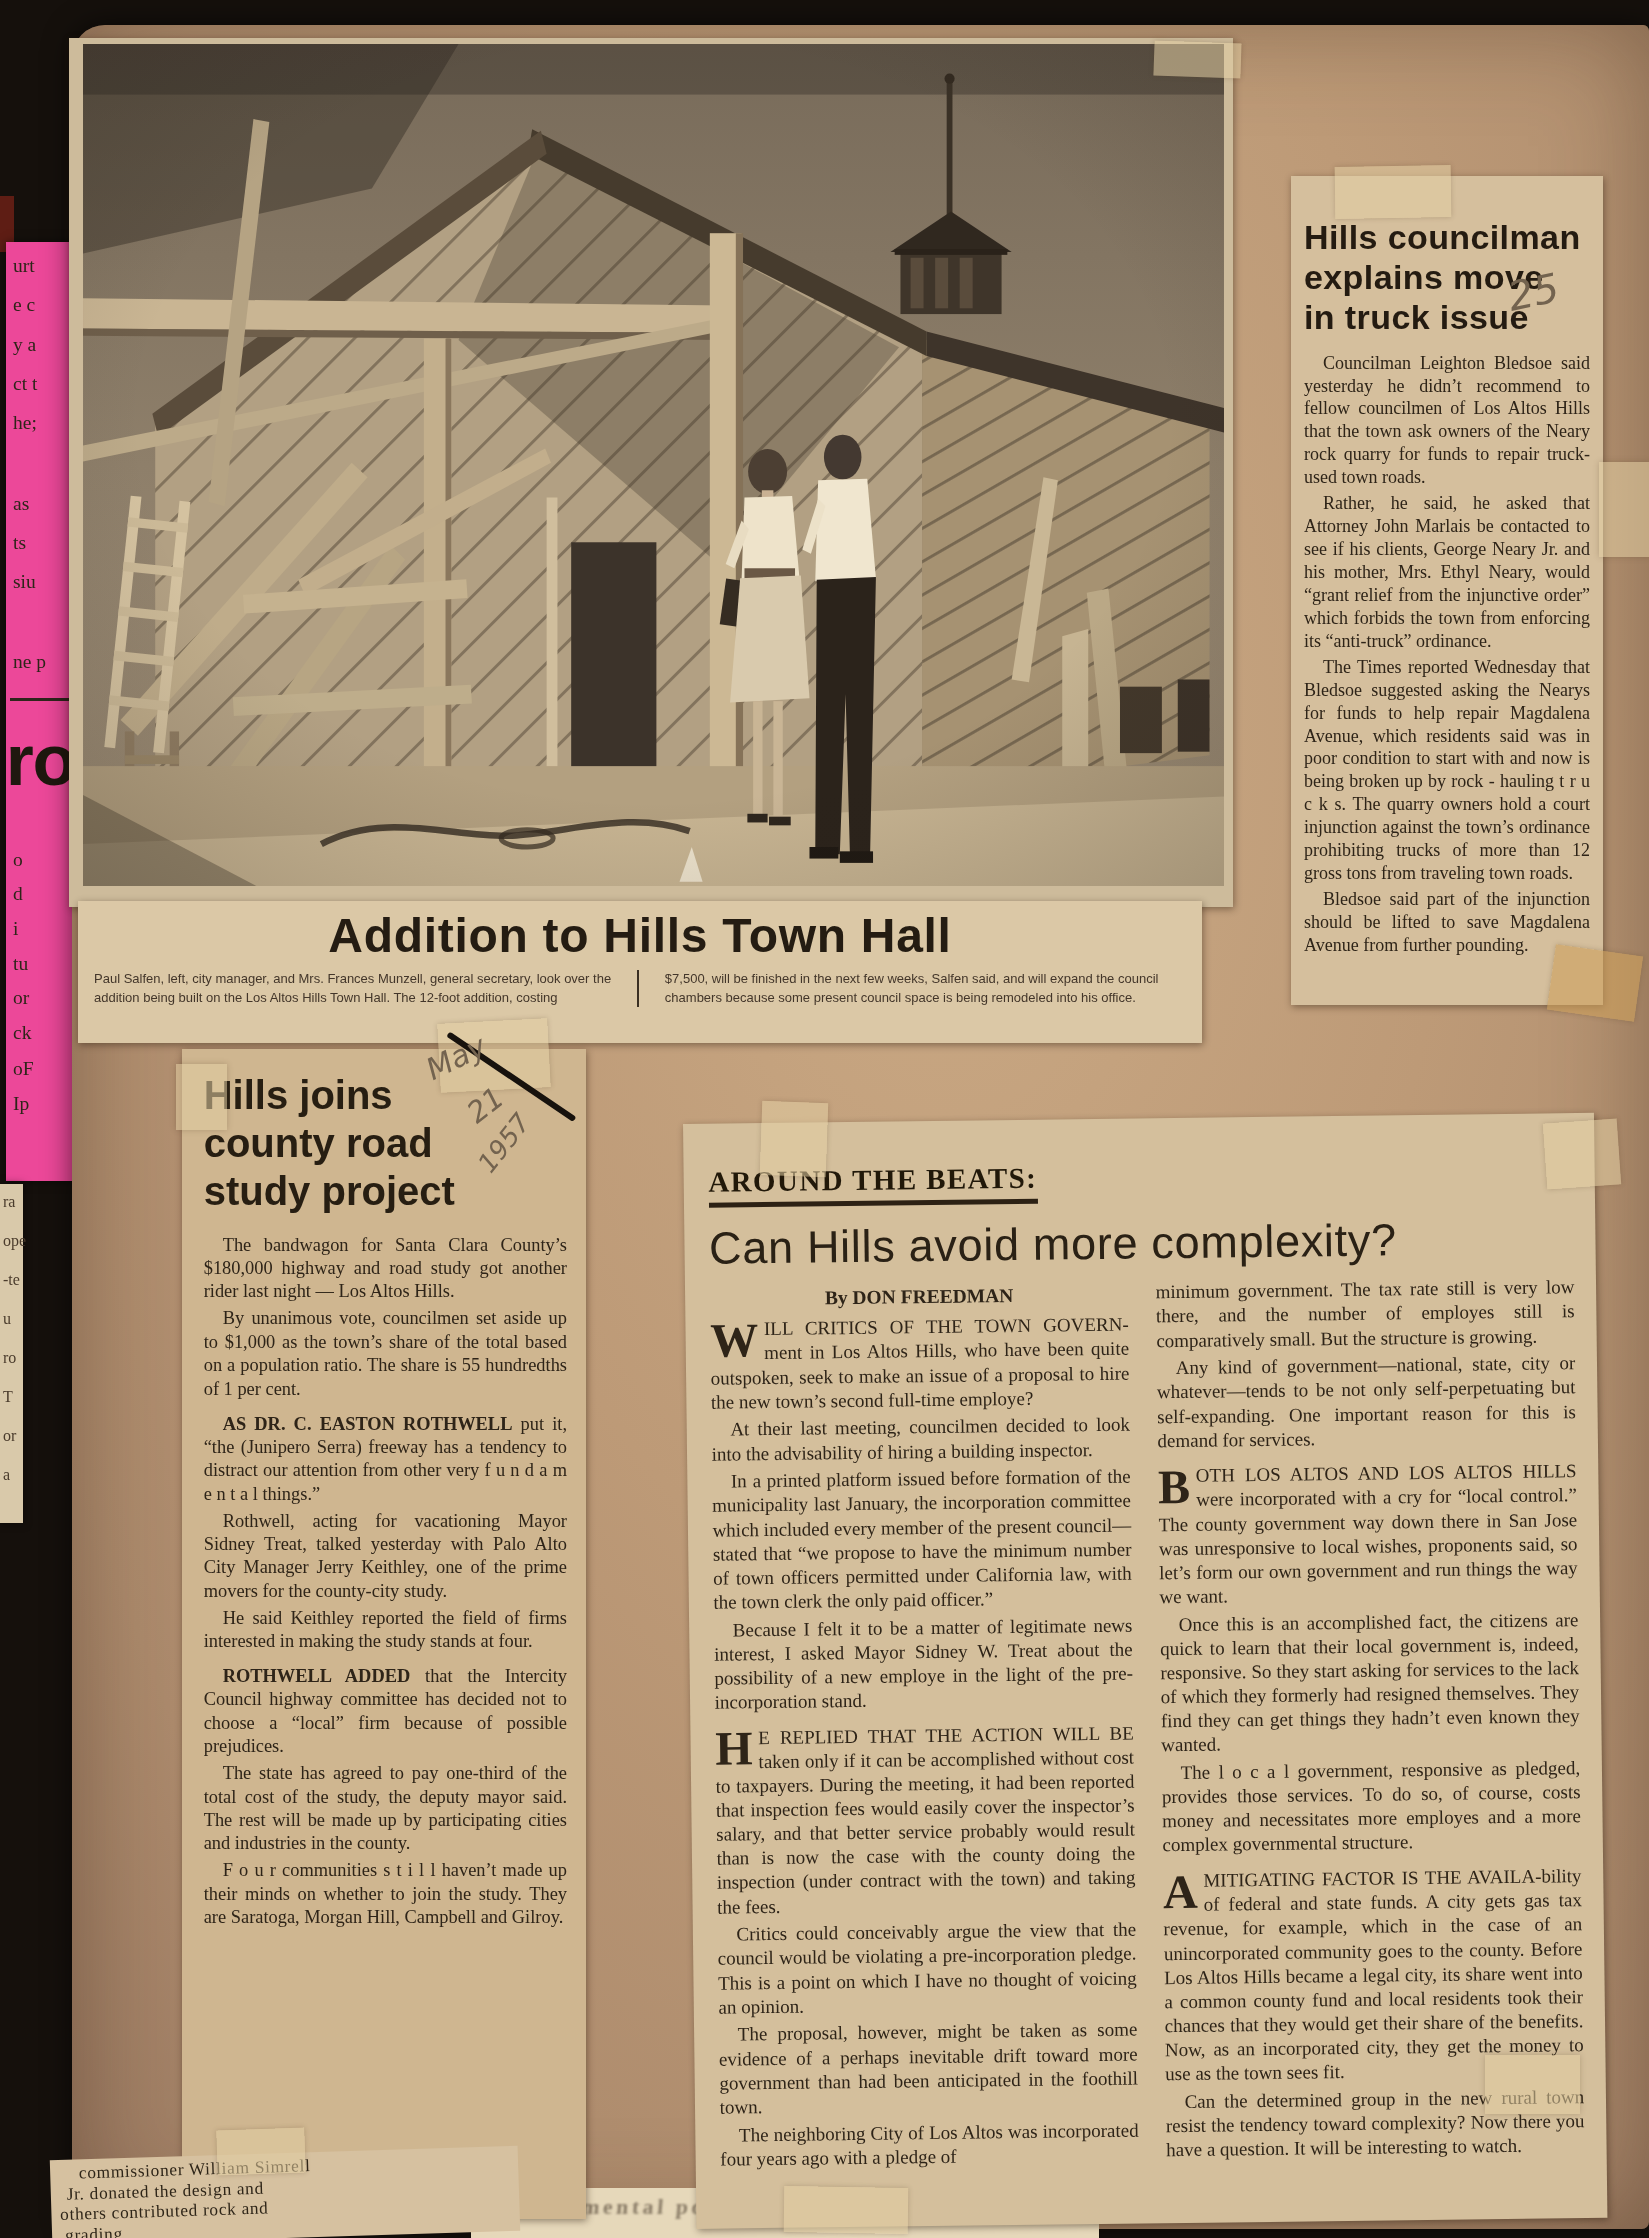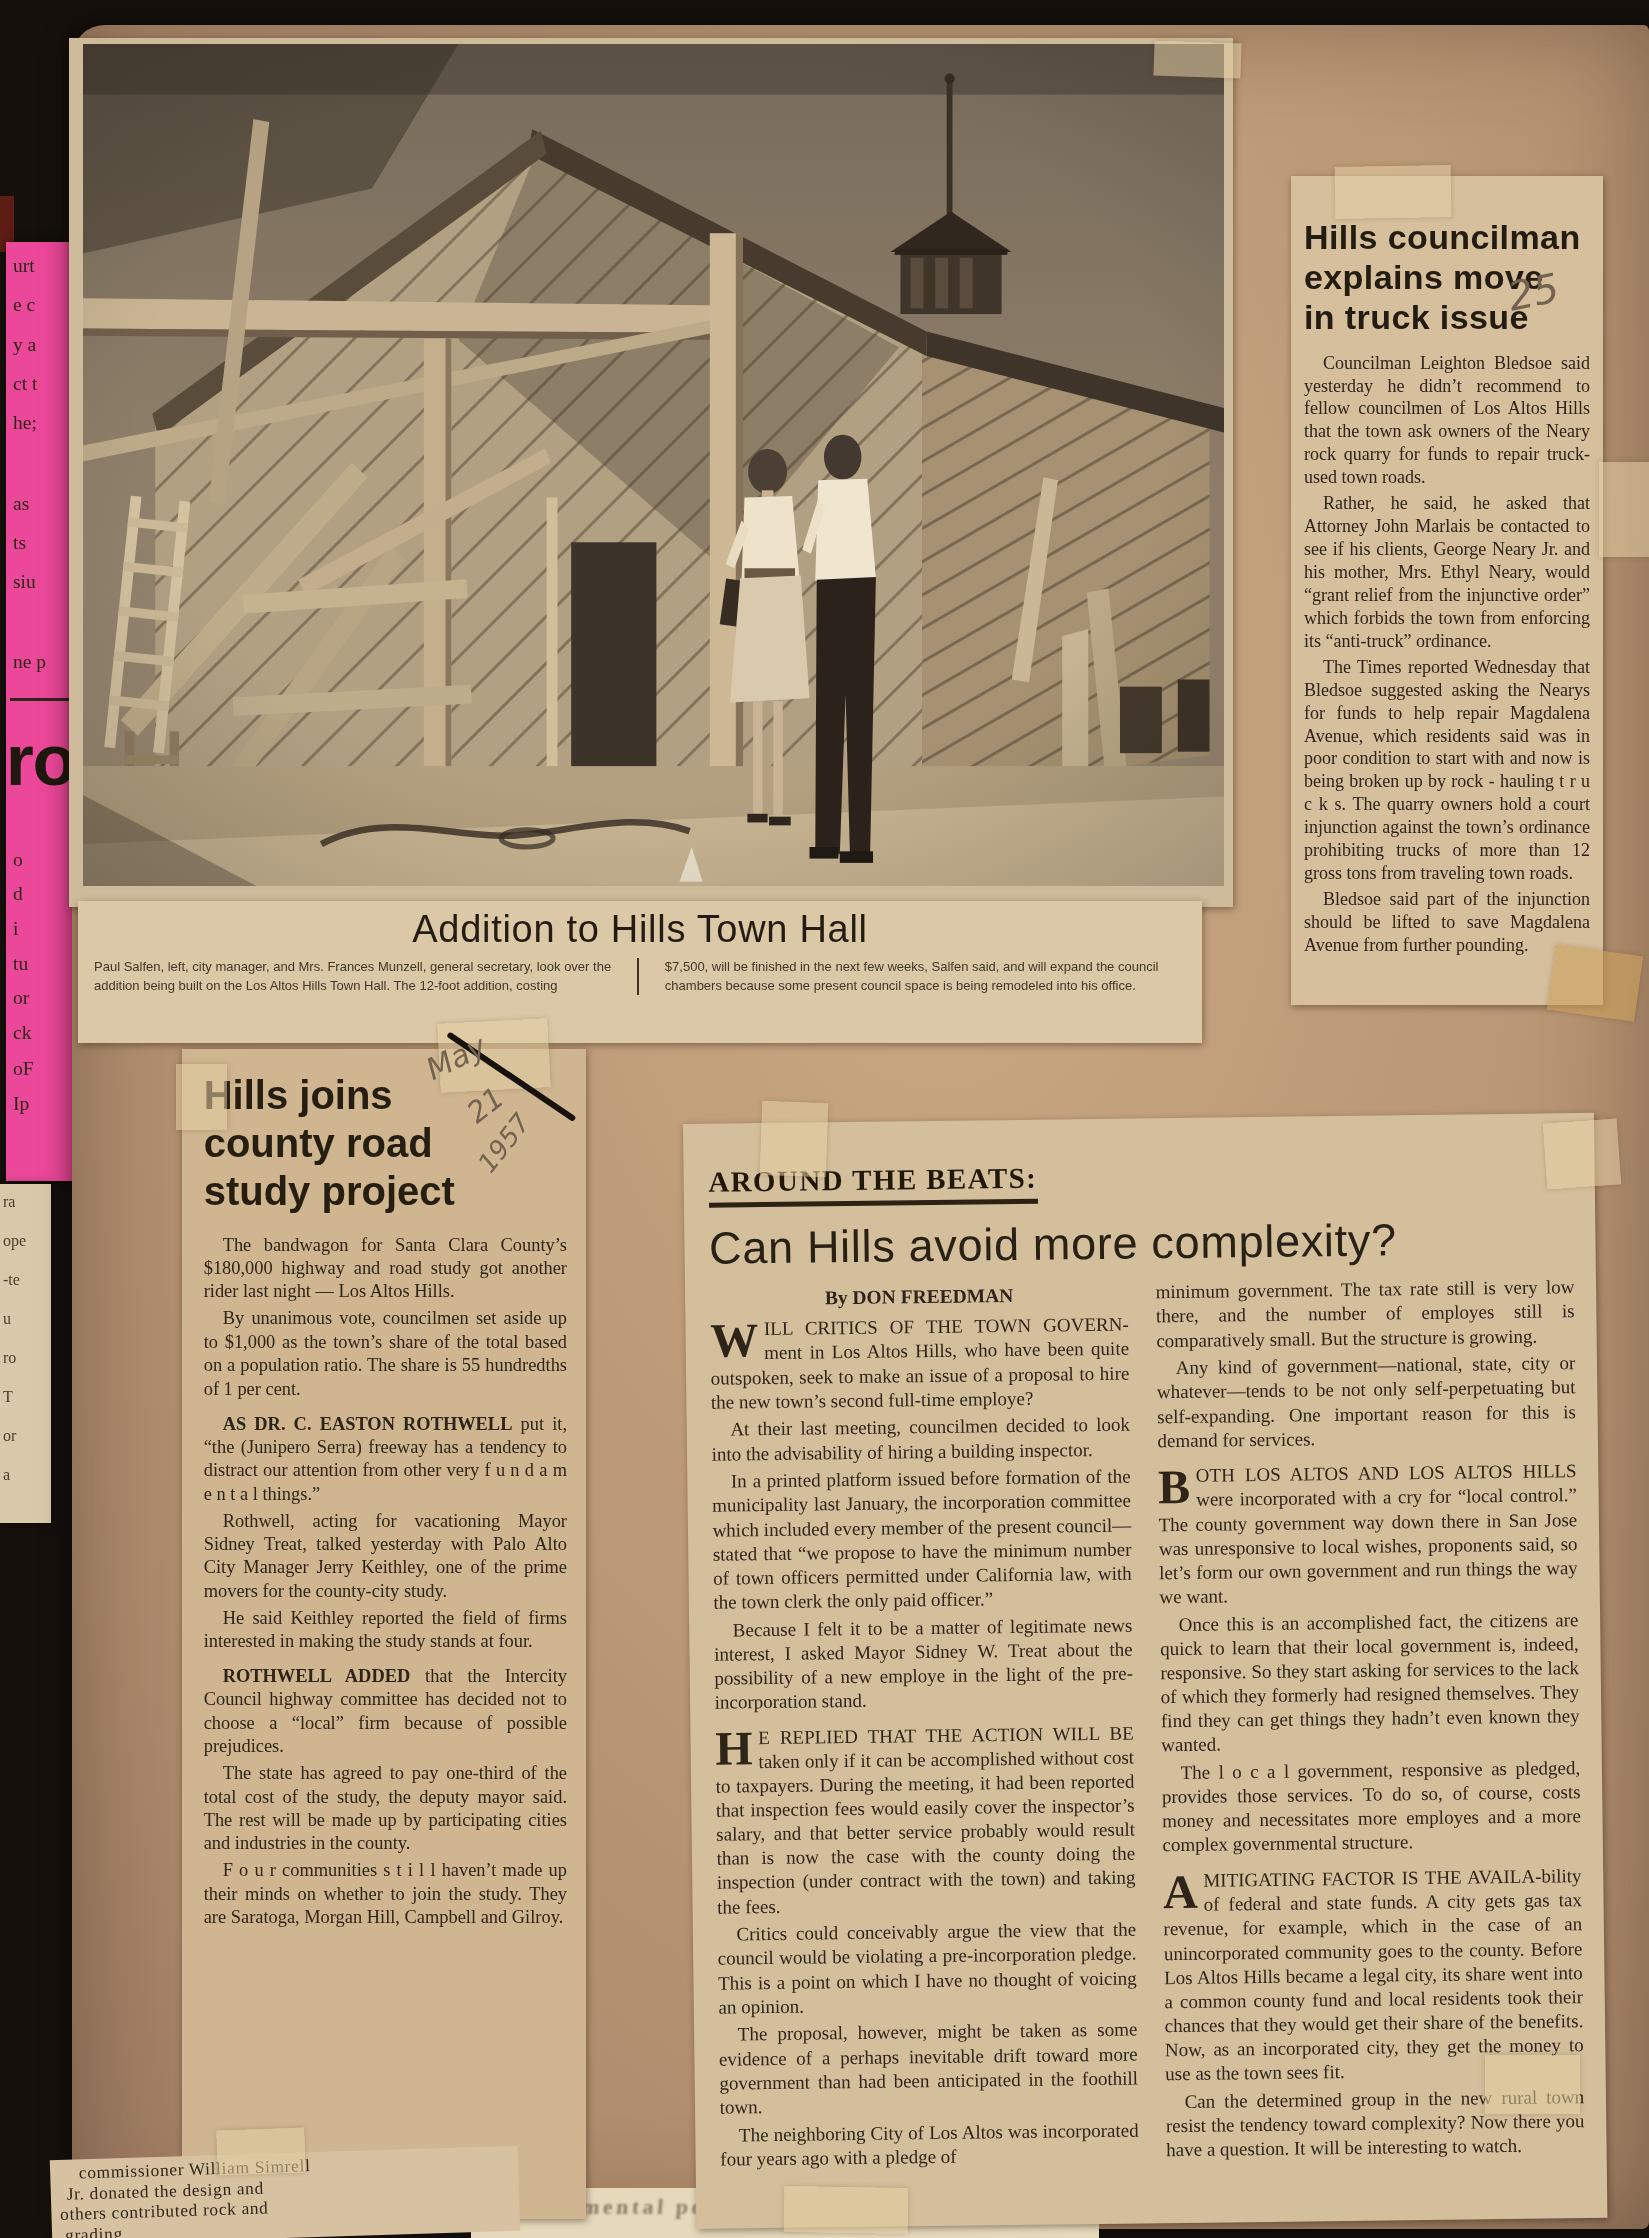--- a/index.html
+++ b/index.html
@@ -7,41 +7,41 @@
          font-family:"Liberation Serif",serif;color:#2e2418;}
   .abs{position:absolute;}
   
   #page{left:72px;top:24.6px;width:1577px;height:2204px;z-index:2;
         border-radius:33px 5.8px 7.2px 16px;
         background:radial-gradient(ellipse at 55% 32%, #cbaa85 0%, #bd9a77 42%, #ac8a6c 78%, #997860 100%);
         box-shadow:inset 0 0 101px rgba(58,38,22,.38), 0 0 29px rgba(0,0,0,.6);}
   
   .strip{background:#ec4899;z-index:1;box-shadow:0 0 8.7px rgba(0,0,0,.5);}
   #strip1{left:5.8px;top:242px;width:78px;height:939px;}
-  #strip2{left:0;top:1184px;width:51px;height:339px;background:#d9c9aa;}
+  #strip2{left:0;top:1184px;width:23px;height:339px;background:#d9c9aa;}
   .frag{position:absolute;left:7.2px;font-size:19.5px;color:#2e2519;}
   .frag2{position:absolute;left:2.9px;font-size:16px;color:#4a3b2c;}
   #big-frag{position:absolute;left:0;top:477px;font-family:"Liberation Sans",sans-serif;
             font-weight:bold;font-size:72px;color:#1f180f;letter-spacing:-1.4px;}
   #frag-rule{position:absolute;left:4.3px;top:456px;width:66px;height:2.9px;background:#2f261c;}
   #red-sliver{left:0;top:196px;width:14.4px;height:56px;background:#5e1d14;z-index:1;}
   
   .clip{background:#d4bf9c;z-index:3;box-shadow:1.4px 2.2px 7.2px rgba(40,25,12,.45);overflow:hidden;}
   .np{margin:0 0 3.6px;text-align:justify;text-indent:19px;line-height:1.27;}
   .nodent{text-indent:0;}
   .sect{margin-top:11.6px;}
   .lead-b{font-weight:bold;}
   .drop{float:left;font-weight:bold;font-size:48px;line-height:38px;padding:3.6px 5.8px 0 0;}
   
   #photo-paper{left:69px;top:38px;width:1164px;height:869px;background:#cdbb9b;}
   #photo-svg{position:absolute;left:14.4px;top:5.8px;}
   
   #caption{left:78px;top:901px;width:1124px;height:142px;background:#dbc8a6;padding:7.2px 16px;box-sizing:border-box;}
-  #caption-title{text-align:center;font-family:"Liberation Sans",sans-serif;font-weight:normal;
-                 font-size:38px;color:#241c12;letter-spacing:0.7px;}
+  #caption-title{text-align:center;font-family:"Liberation Sans",sans-serif;font-weight:bold;
+                 font-size:48px;color:#241c12;letter-spacing:0.7px;}
   #caption-cols{display:flex;margin-top:7.2px;}
   .cap-col{font-family:"Liberation Sans",sans-serif;font-size:13px;line-height:1.4;color:#43362a;width:50%;}
   #caption-col2{border-left:2.2px solid #3a2f22;padding-left:26px;margin-left:21.7px;}
   
   #truck{left:1291px;top:176px;width:312px;height:829px;background:#d5bf9d;padding:42px 13px 13px 13px;box-sizing:border-box;}
   .truck-h{font-family:"Liberation Sans",sans-serif;font-weight:bold;font-size:34px;line-height:1.17;
            color:#241b11;letter-spacing:0.4px;}
   #truck-body{margin-top:14.4px;font-size:18px;}
   
   #road{left:182px;top:1049px;width:404px;height:1170px;background:#cfb690;padding:21.7px 19px 13px 21.7px;box-sizing:border-box;}

